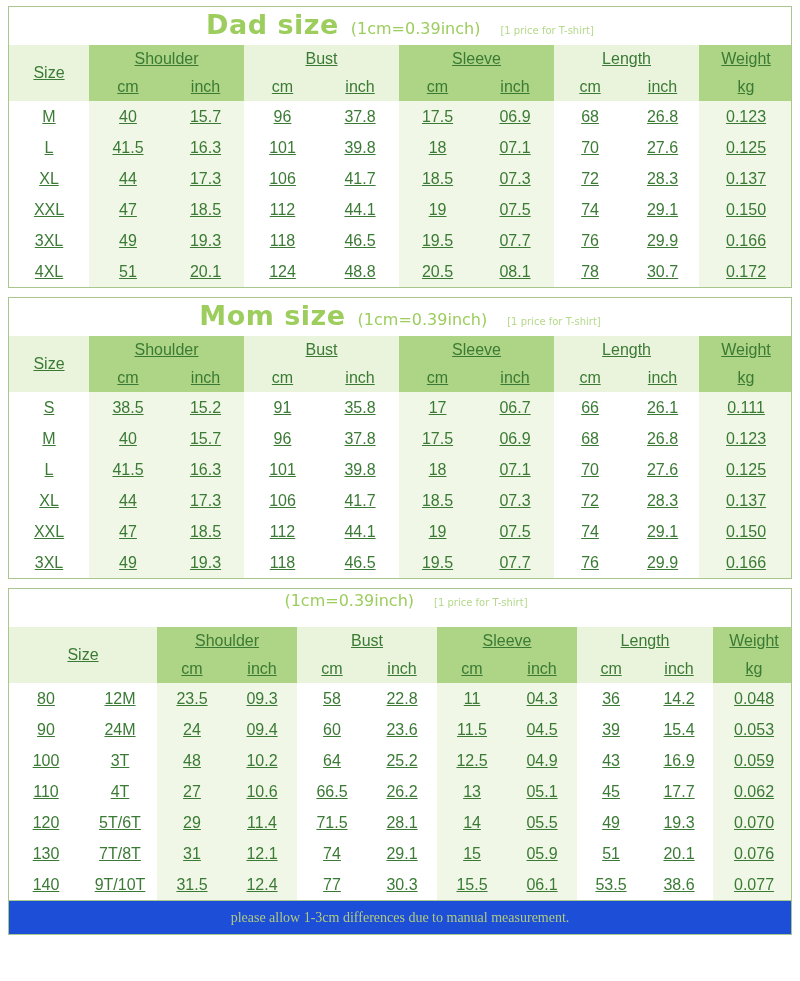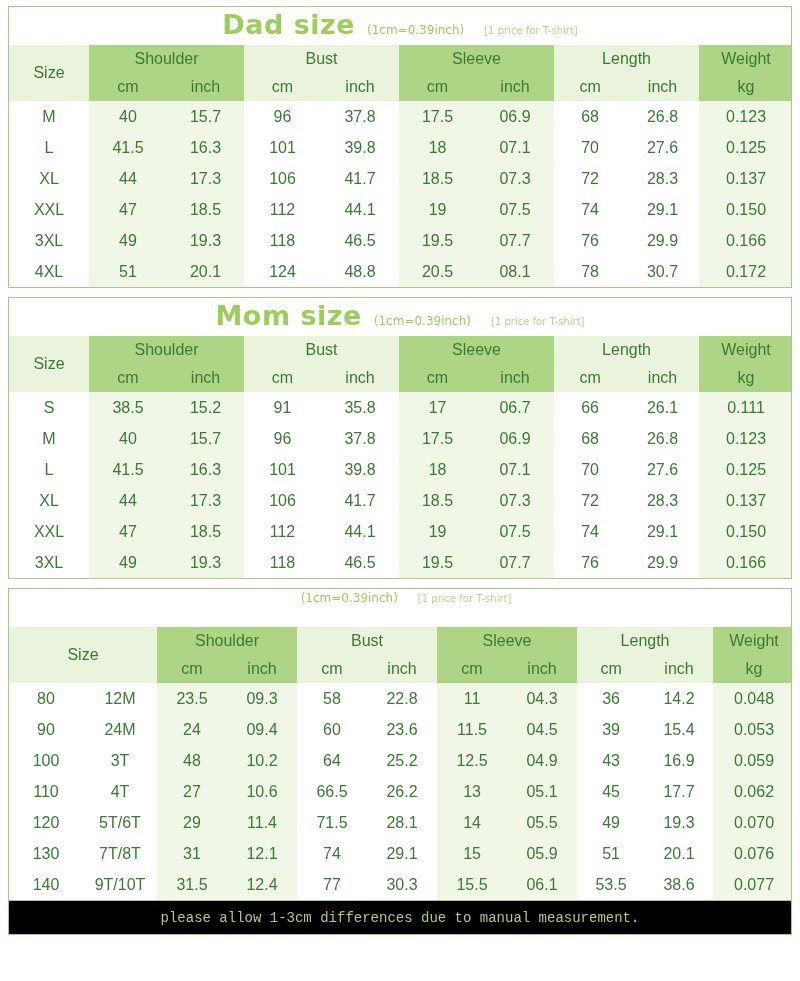--- a/index.html
+++ b/index.html
@@ -39,37 +39,38 @@
     white-space: nowrap;
   }
   .title-main {
     font-size: 27px;
     font-weight: bold;
     color: #9ccd5d;
     letter-spacing: 0.5px;
     font-family: "DejaVu Sans", sans-serif;
   }
   .title-conv {
-    font-size: 12px;
+    font-size: 16px;
     color: #9ccd5d;
     margin-left: 12px;
     font-family: "DejaVu Sans", sans-serif;
   }
   .title-note {
     font-size: 10px;
     color: #b4d98a;
     margin-left: 20px;
     font-family: "DejaVu Sans", sans-serif;
   }
 
   
   table.size-table {
     width: 100%;
     border-collapse: collapse;
     table-layout: fixed;
+    text-decoration: underline;
   }
   table.size-table td, table.size-table th {
     text-align: center;
     font-weight: normal;
     color: #3b7a35;
     padding: 0;
   }
 
   
   .hdr-grp { font-size: 16px; height: 28px; vertical-align: middle; }
@@ -95,22 +96,22 @@
   }
 
   
   .footer-note {
     border-top: 1px solid #a9c68c;
     text-align: center;
     font-size: 14px;
     color: #b0c97f;
     height: 34px;
     line-height: 34px;
-    background: #000000;
-    font-family: Liberation Mono, monospace;
+    background: #1d4ed8;
+    font-family: Liberation Serif, serif;
   }
 </style>
 </head>
 <body>
 
 <div class="sheet">
 
   <div class="card">
     <div class="title-row">
       <span class="title-main">Dad size</span>

